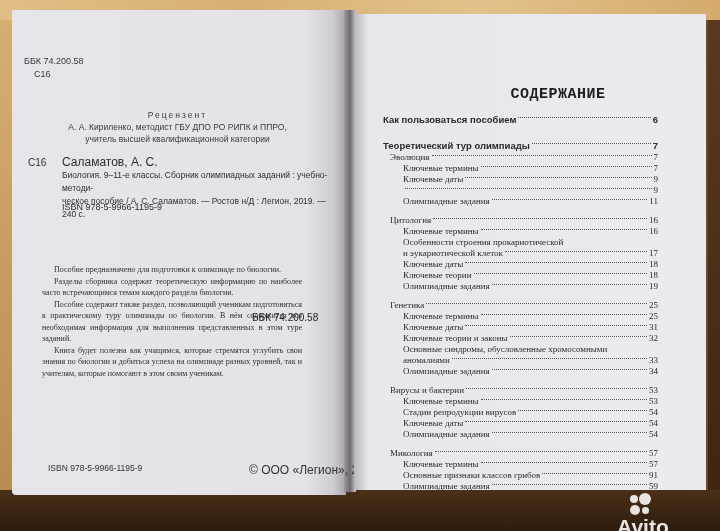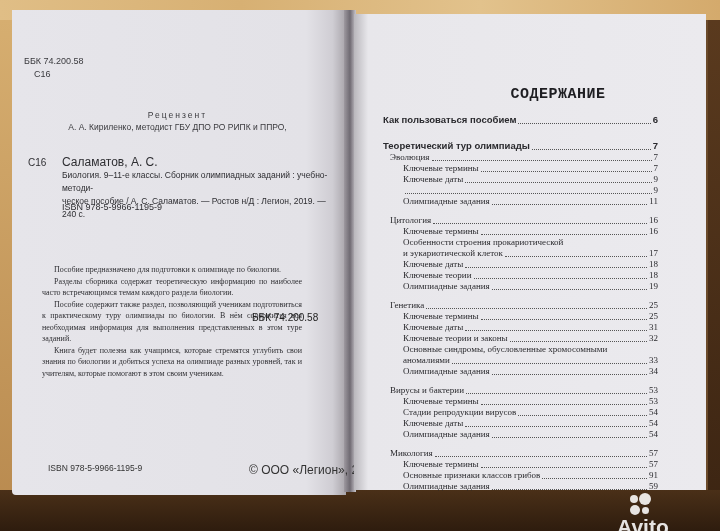--- a/index.html
+++ b/index.html
@@ -55,21 +55,21 @@
   .isbn-mid { left:62px; top:202px; font-size:9px; color:#2e2e32; }
   .annot { left:42px; top:220px; width:260px; font-size:8px; line-height:11.5px; color:#2e2e32; text-align:justify;margin-top:44px; }
   .annot p { margin:0; text-indent:12px; }
   .bbk-bottom { left:252px; top:312px; font-size:10px; color:#222; }
   .isbn-bottom { left:48px; top:463px; font-size:8.5px; color:#333; }
   .copyright { left:228px; top:463px; font-size:12px; color:#333;padding-left:21px; }
 
   
   .toc-title { left:354px; width:408px; top:86px; text-align:center; font-size:15px; font-weight:bold; letter-spacing:0.5px; color:#1e1e22;font-family:Liberation Mono, monospace; }
   .toc { left:383px; top:113px; width:275px; }
-  .toc-row { display:flex; align-items:flex-end; font-size:9px; line-height:11px; color:#2a2a2e; white-space:nowrap; }
+  .toc-row { display:flex; align-items:center; font-size:9px; line-height:11px; color:#2a2a2e; white-space:nowrap; }
   .toc-row .lbl { flex:0 0 auto; }
   .toc-row .dots { flex:1 1 auto; border-bottom:1px dotted #555; margin:0 2px; transform:translateY(-2px); min-width:6px; }
   .toc-row .pg { flex:0 0 auto; }
   .toc-row.part { font-family:"Liberation Sans", sans-serif; font-weight:bold; font-size:9.5px; line-height:13px; }
   .toc-row.section { padding-left:7px; }
   .toc-row.sub { padding-left:20px; }
   .toc-row.sub-cont { padding-left:20px; }
   .gap-lg { height:13px; }
   .gap-md { height:8px; }
 
@@ -92,20 +92,21 @@
 <div class="spine"></div>
 
 <div class="abs bbk-top sans">
   <div>ББК 74.200.58</div>
   <div class="c16">С16</div>
 </div>
 
 <div class="abs reviewer sans">
   <div class="title">Рецензент</div>
   <div>А. А. Кириленко, методист ГБУ ДПО РО РИПК и ППРО,</div>
+  <div>учитель высшей квалификационной категории</div>
 </div>
 
 <div class="abs biblio sans">
   <div class="code">С16</div>
   <div class="body">
     <div class="author">Саламатов, А. С.</div>
     <div>Биология. 9–11-е классы. Сборник олимпиадных заданий : учебно-методи-</div>
     <div>ческое пособие / А. С. Саламатов. — Ростов н/Д : Легион, 2019. — 240 с.</div>
   </div>
 </div>

